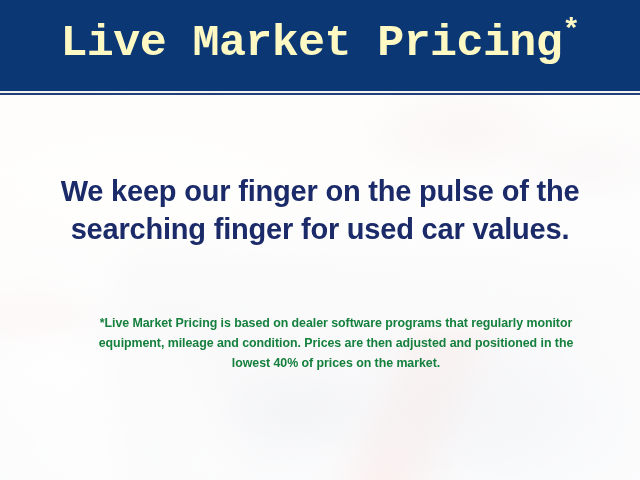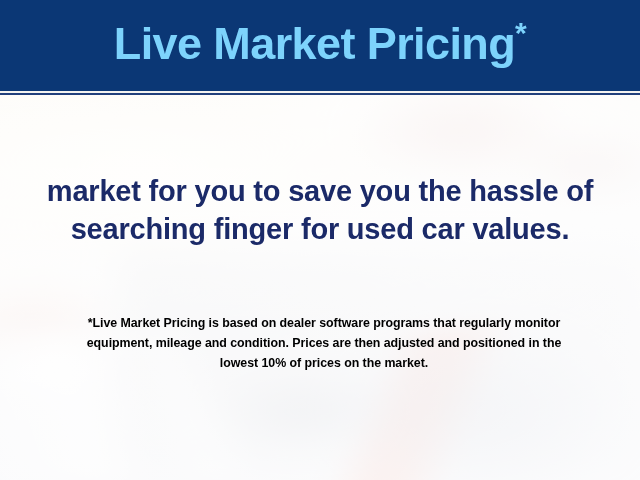--- a/index.html
+++ b/index.html
@@ -174,22 +174,22 @@
     top: 0;
     width: 640px;
     height: 91px;
     background: #0b3775;
     z-index: 3;
     display: flex;
     align-items: center;
     justify-content: center;
   }
   .banner-title {
-    color: #7dd3fc;
-    font-family: Liberation Sans, sans-serif;
+    color: #fef9c3;
+    font-family: Liberation Mono, monospace;
     font-size: 45px;
     font-weight: bold;
     letter-spacing: -0.6px;
     line-height: 1;
     white-space: nowrap;
     margin: 0;
     padding: 0 0 4px 0;
   }
   .banner-title .ast {
     font-size: 30px;
@@ -237,25 +237,25 @@
     font-family: "Liberation Sans", sans-serif;
     font-size: 29px;
     font-weight: bold;
     line-height: 38px;
     letter-spacing: -0.2px;
   }
   .headline .hl-line { display: block; white-space: nowrap; }
 
   .disclaimer {
     position: absolute;
-    left: 24px;
+    left: 36px;
     top: 218px;
     width: 600px;
     text-align: center;
-    color: #000000;
+    color: #15803d;
     font-family: "Liberation Sans", sans-serif;
     font-size: 12.4px;
     font-weight: bold;
     line-height: 20px;
     letter-spacing: -0.05px;
   }
   .disclaimer .dc-line { display: block; white-space: nowrap; }
 </style>
 </head>
 <body>
@@ -277,24 +277,24 @@
 
   <div class="banner">
     <h1 class="banner-title"><span>Live Market Pricing</span><span class="ast">*</span></h1>
   </div>
   <div class="banner-gap"></div>
   <div class="banner-rule"></div>
 
   <div class="content">
 
     <div class="headline">
-      <span class="hl-line">market for you to save you the hassle of</span>
+      <span class="hl-line">We keep our finger on the pulse of the</span>
       <span class="hl-line">searching finger for used car values.</span>
     </div>
 
     <div class="disclaimer">
       <span class="dc-line">*Live Market Pricing is based on dealer software programs that regularly monitor</span>
       <span class="dc-line">equipment, mileage and condition. Prices are then adjusted and positioned in the</span>
-      <span class="dc-line">lowest 10% of prices on the market.</span>
+      <span class="dc-line">lowest 40% of prices on the market.</span>
     </div>
 
   </div>
 </div>
 
 </body></html>

